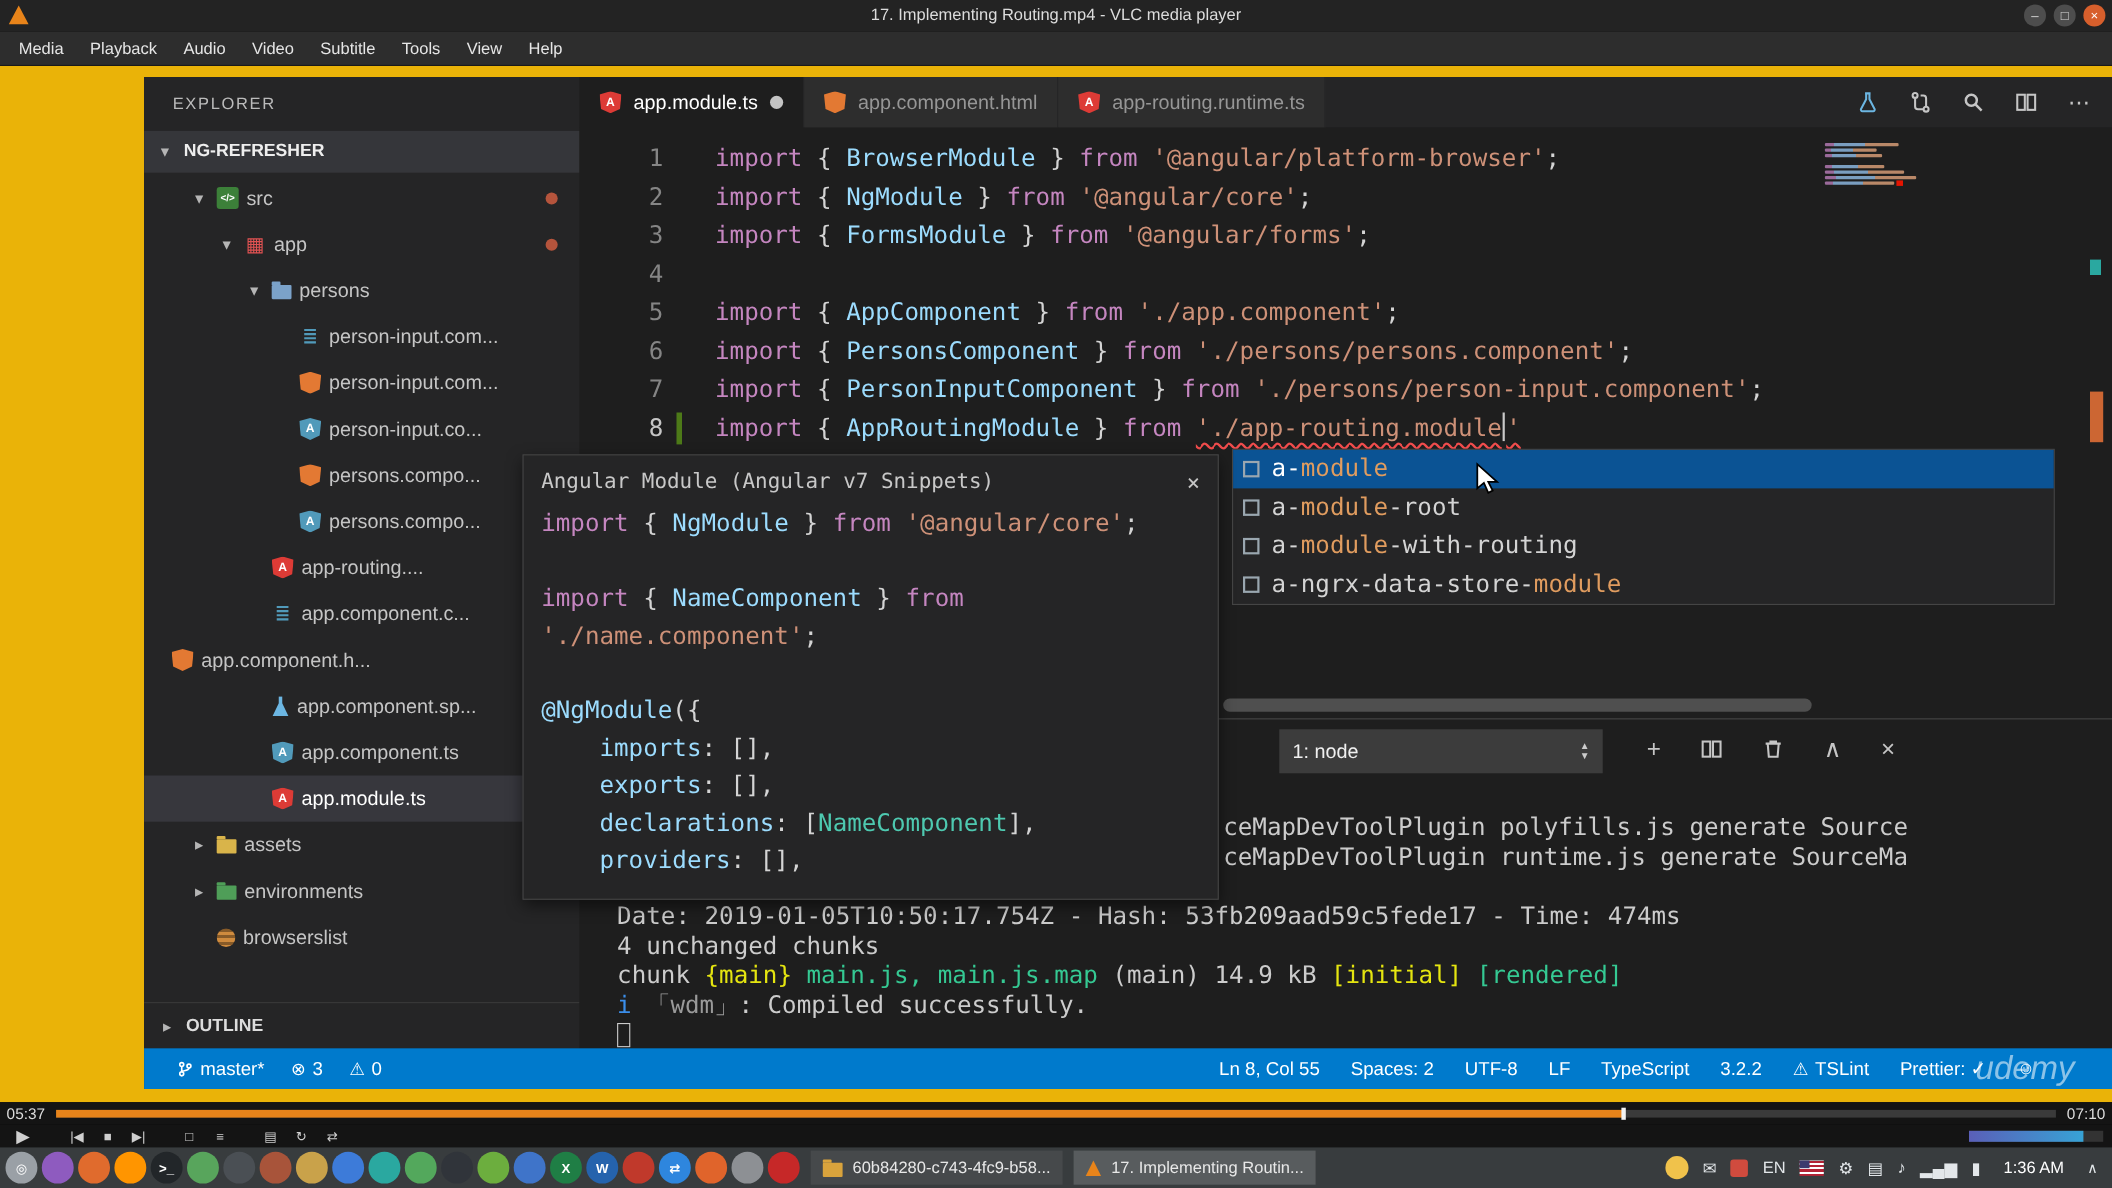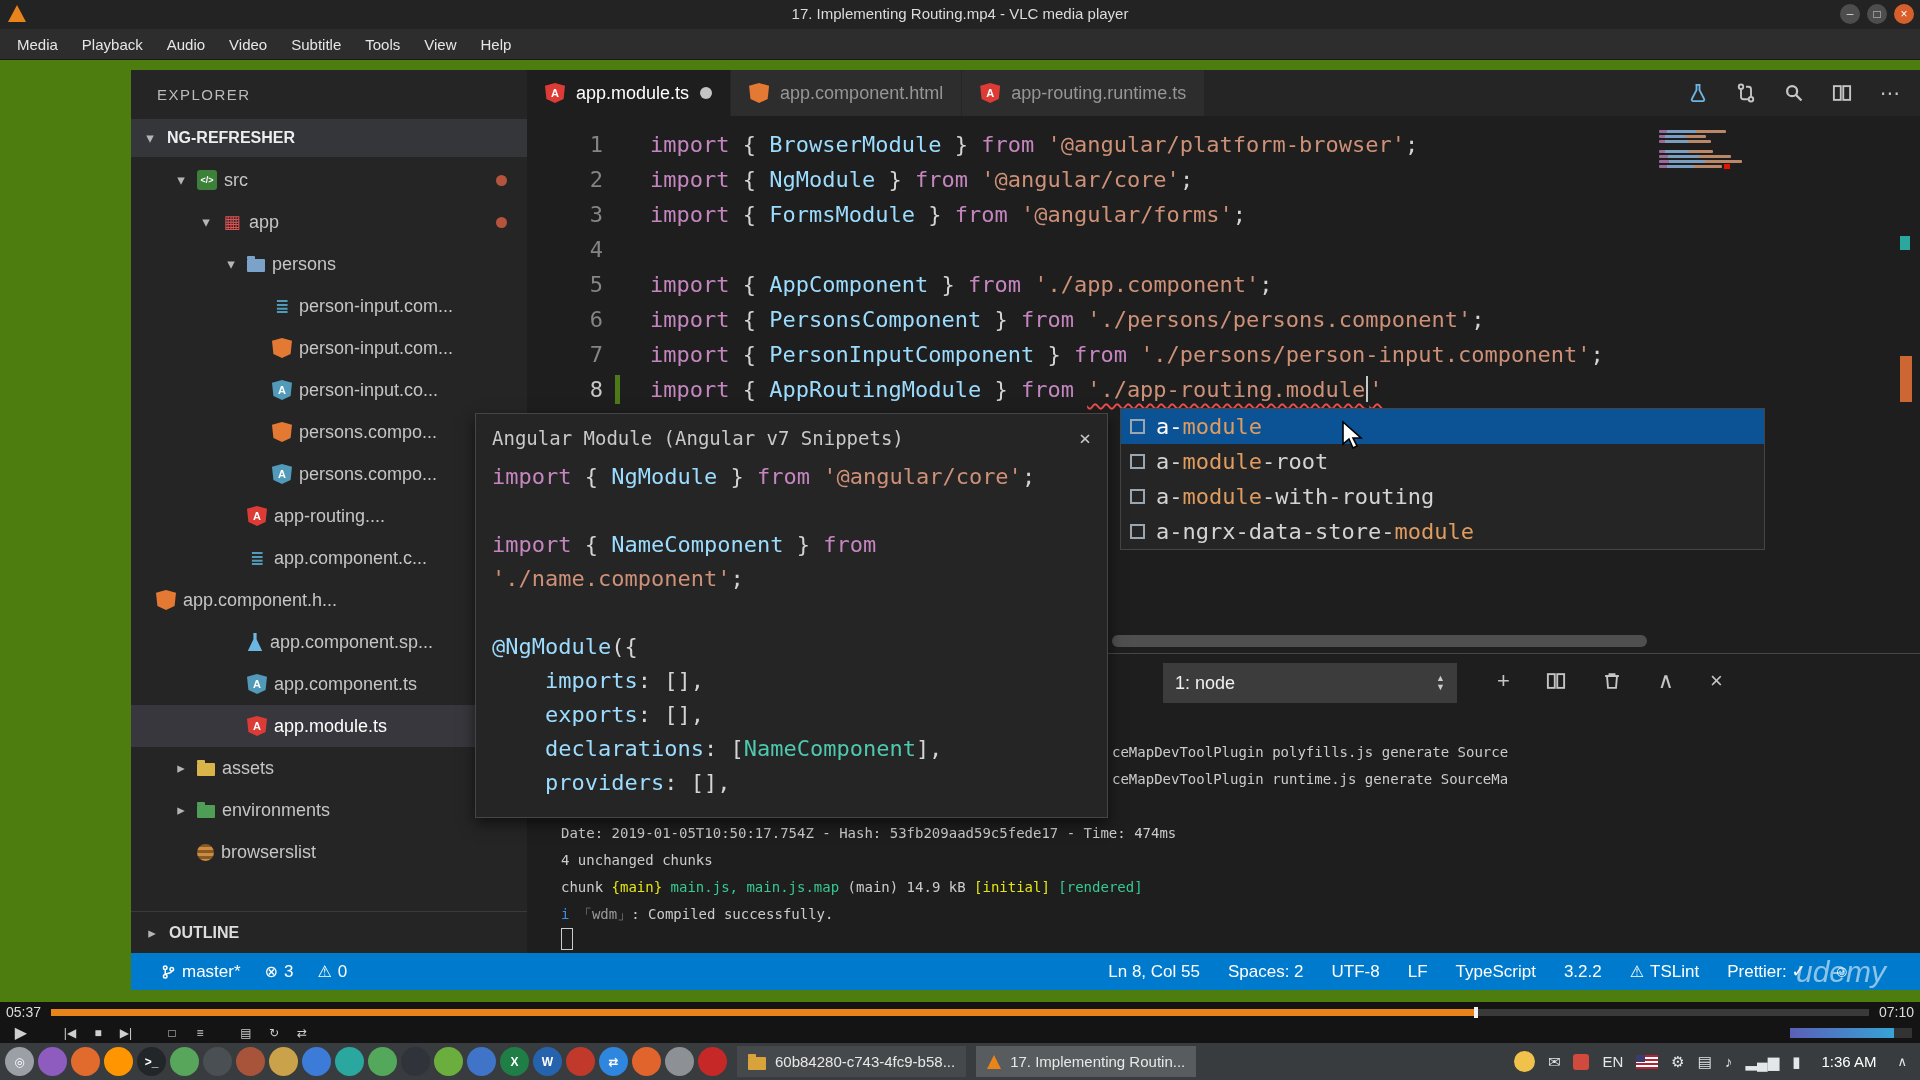--- a/index.html
+++ b/index.html
@@ -8,21 +8,21 @@
 
 
 .titlebar{position:absolute;top:0;left:0;right:0;height:29px;background:#232323;color:#dcdcdc;font-size:15px;}
 .titlebar .title{position:absolute;left:0;right:0;top:5px;text-align:center;}
 .cone{position:absolute;left:8px;top:5px;width:0;height:0;border-left:9px solid transparent;border-right:9px solid transparent;border-bottom:17px solid #e8841a;}
 .winbtns{position:absolute;right:6px;top:4px;display:flex;gap:7px;}
 .winbtn{width:20px;height:20px;border-radius:50%;background:#4d4d4d;color:#d8d8d8;font-size:12px;display:flex;align-items:center;justify-content:center;}
 .winbtn.close{background:#d75f2c;color:#fff;}
 .menubar{position:absolute;top:29px;left:0;right:0;height:31px;background:#2d2d2d;color:#e6e6e6;display:flex;align-items:center;gap:2px;padding:0 6px;font-size:15px;border-bottom:1px solid #1a1a1a;}
 .menu-item{padding:4px 11px;border-radius:2px;}
-.video{position:absolute;top:60px;left:0;right:0;height:942px;background:#4d7c0f;overflow:hidden;}
+.video{position:absolute;top:60px;left:0;right:0;height:942px;background:#eab308;overflow:hidden;}
 
 
 .vscode{position:absolute;left:131px;right:0;top:10px;bottom:12px;background:#1e1e1e;color:#ccc;font-size:18px;}
 
 .explorer{position:absolute;left:0;top:0;bottom:37px;width:396px;background:#252526;color:#c5c5c5;overflow:hidden;}
 .expl-title{padding:16px 0 10px 26px;font-size:15px;letter-spacing:1.5px;color:#bbb;}
 .section-header{height:38px;background:#35363a;display:flex;align-items:center;gap:8px;padding-left:10px;font-weight:bold;font-size:16px;color:#eee;margin-top:6px;}
 .tree{margin-top:2px;}
 .tree-row{height:42px;display:flex;align-items:center;gap:7px;white-space:nowrap;}
 .tree-row.selected{background:#37373d;color:#fff;}
@@ -69,32 +69,32 @@
 .ruler{position:absolute;top:0;bottom:0;right:6px;width:16px;}
 .ruler-teal{position:absolute;top:120px;left:2px;width:10px;height:14px;background:#2aa8a0;}
 .ruler-orange{position:absolute;top:240px;left:2px;width:12px;height:46px;background:#cc6633;}
 .hscroll{position:absolute;bottom:6px;left:585px;width:535px;height:12px;background:#4f4f4f;border-radius:6px;}
 
 .popup{position:absolute;left:344px;top:343px;width:633px;height:405px;background:#252526;border:1px solid #454545;box-shadow:0 6px 14px rgba(0,0,0,.55);z-index:30;}
 .popup-header{display:flex;justify-content:space-between;align-items:center;padding:12px 16px 4px 16px;color:#c8c8c8;font-size:19px;font-family:"DejaVu Sans Mono",monospace;}
 .popup-close{color:#c5c5c5;font-size:20px;}
 .popup-body{padding:6px 16px;font-family:"DejaVu Sans Mono",monospace;font-size:22px;line-height:34px;white-space:pre;}
 
-.suggest{position:absolute;left:593px;top:338px;width:645px;background:#252526;border:1px solid #454545;z-index:25;font-family:"DejaVu Sans Mono",monospace;font-size:22px;}
+.suggest{position:absolute;left:593px;top:338px;width:748px;background:#252526;border:1px solid #454545;z-index:25;font-family:"DejaVu Sans Mono",monospace;font-size:22px;}
 .suggest-row{display:flex;align-items:center;height:35px;padding:0 9px;color:#d4d4d4;gap:11px;white-space:pre;}
 .suggest-row.selected{background:#0b5394;color:#fff;}
 .sq{width:15px;height:15px;border:2px solid #9aa7b0;flex:none;}
 .match{color:#e09c5f;}
 
 .panel{position:absolute;left:0;right:0;top:583px;bottom:0;background:#1e1e1e;border-top:1px solid #474747;}
 .term-select{position:absolute;left:636px;top:9px;width:294px;height:40px;background:#3c3c3c;color:#f0f0f0;display:flex;align-items:center;padding:0 12px;font-size:18px;}
 .stepper{margin-left:auto;display:flex;flex-direction:column;font-size:9px;line-height:9px;color:#ccc;}
 .panel-actions{position:absolute;left:970px;top:14px;display:flex;gap:36px;color:#c5c5c5;align-items:center;}
 .panel-actions .icon{display:flex;align-items:center;font-size:22px;}
-.term-body{position:absolute;left:34px;top:85px;right:6px;font-family:"DejaVu Sans Mono",monospace;font-size:14px;line-height:27px;color:#ccc;white-space:pre;}
+.term-body{position:absolute;left:34px;top:85px;right:6px;font-family:"DejaVu Sans Mono",monospace;font-size:22px;line-height:27px;color:#ccc;white-space:pre;}
 .term-line{height:27px;}
 .term-line.off{padding-left:551px;}
 .td-def{color:#cccccc;}.td-yel{color:#e5e510;}.td-grn{color:#35c993;}.td-blu{color:#3b8eea;}.td-gry{color:#9a9a9a;text-align:center;}
 .term-caret{display:inline-block;width:12px;height:22px;border:1px solid #ccc;vertical-align:-4px;}
 
 .statusbar{position:absolute;left:0;right:0;bottom:0;height:37px;background:#007acc;color:#fff;display:flex;align-items:center;font-size:17px;z-index:35;}
 .sb-left{display:flex;gap:24px;padding-left:30px;align-items:center;}
 .sb-right{margin-left:auto;display:flex;gap:28px;padding-right:70px;align-items:center;}
 .sb-item{display:flex;align-items:center;gap:6px;white-space:nowrap;}
 .sb-item .icon{display:flex;align-items:center;font-size:16px;}

